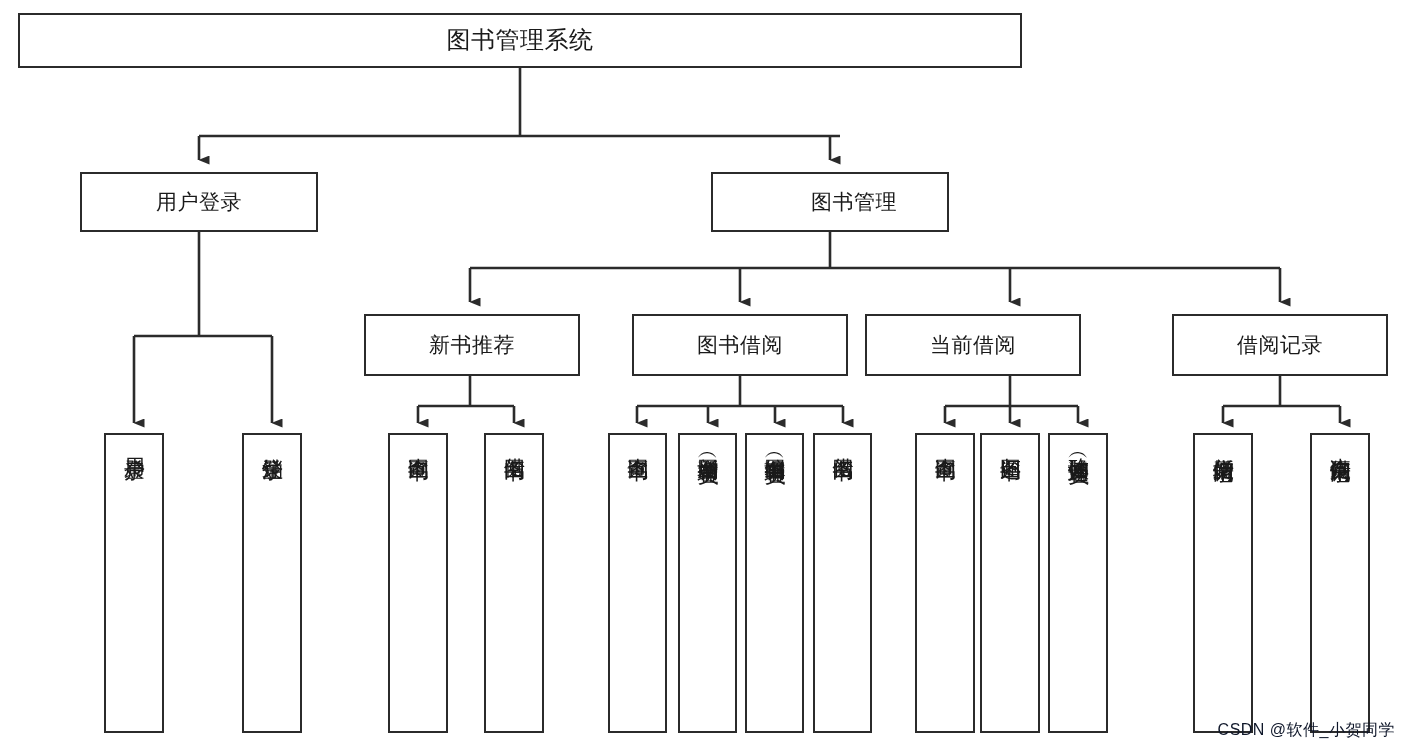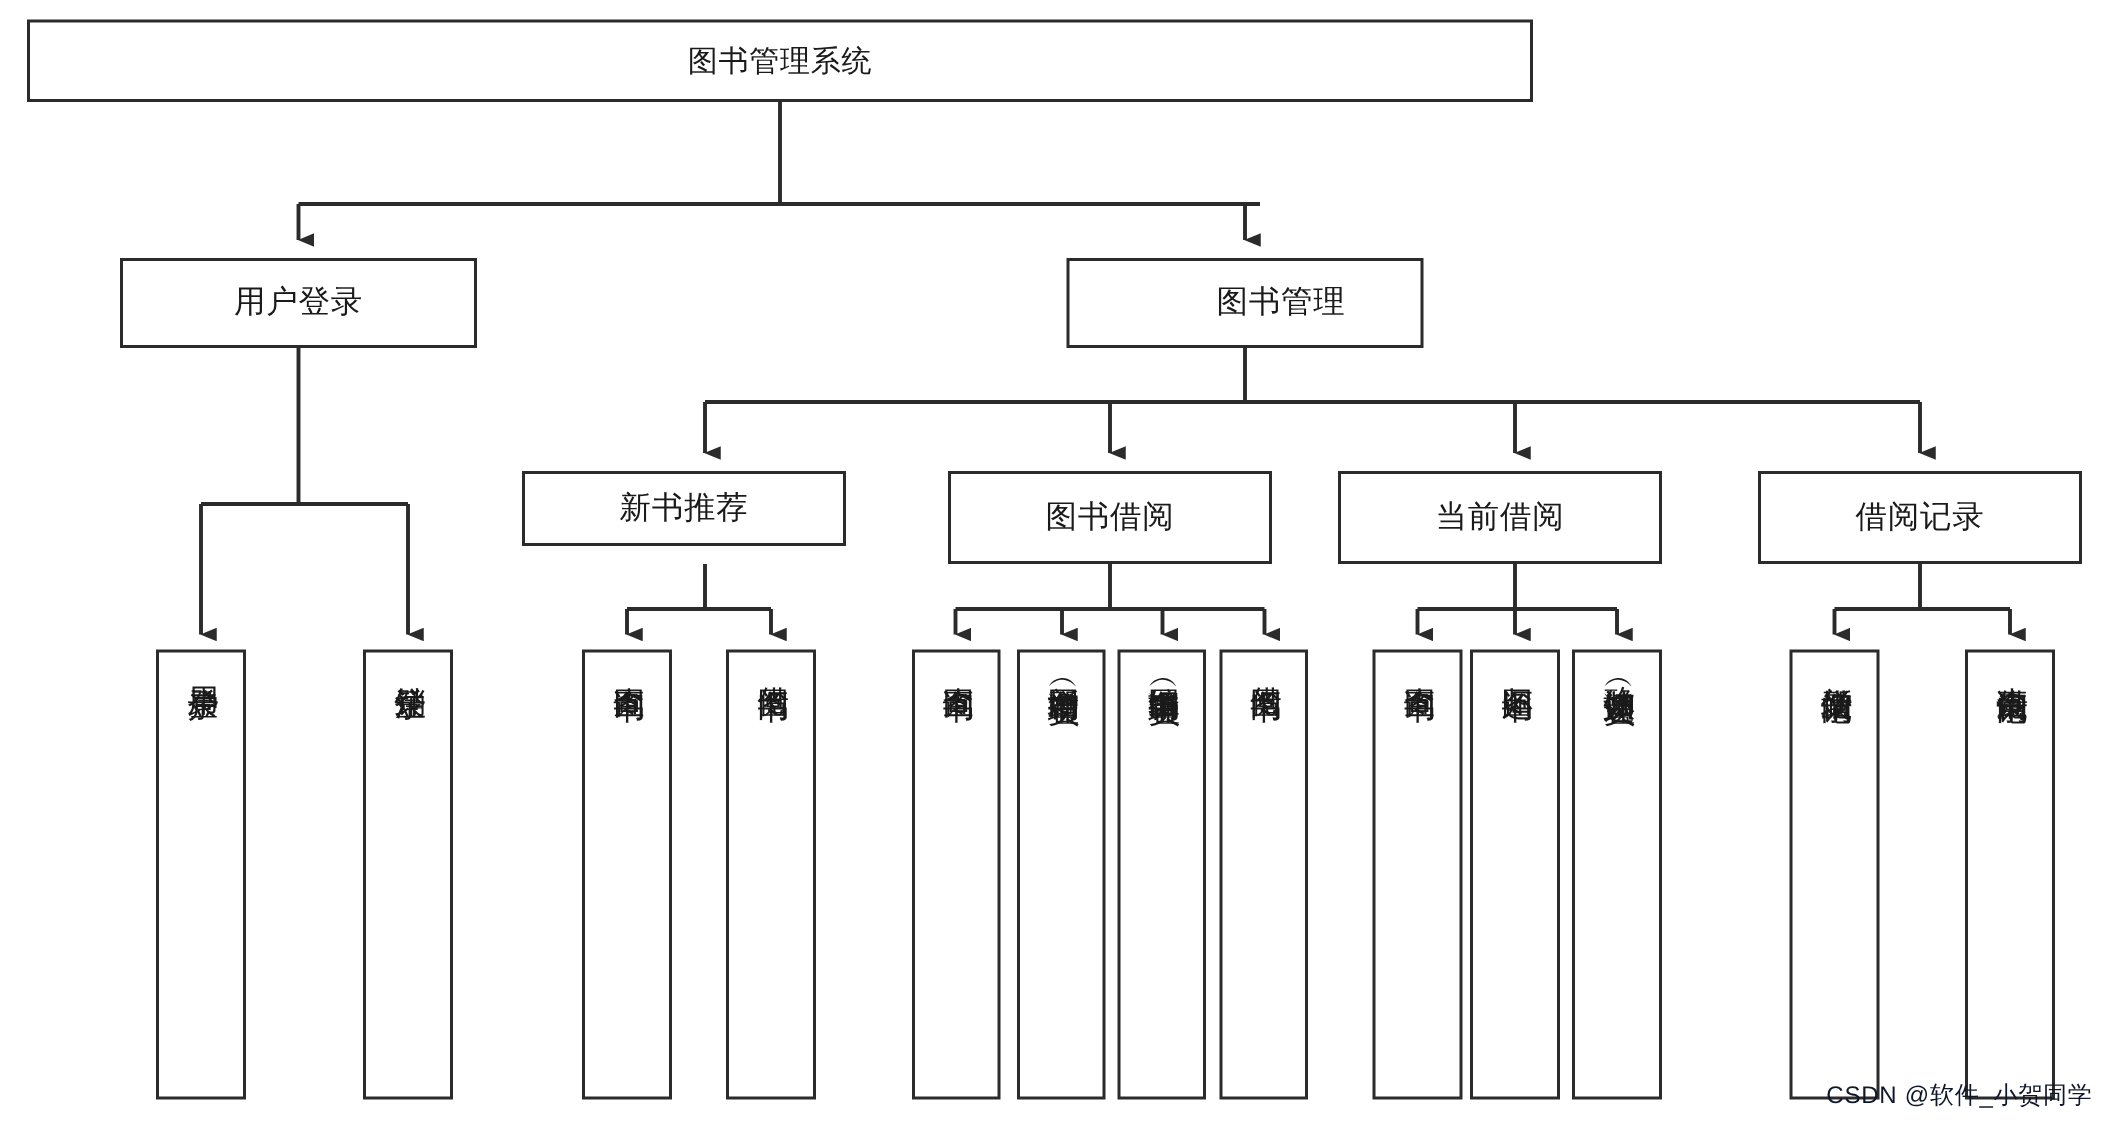--- a/index.html
+++ b/index.html
@@ -37,21 +37,21 @@
     justify-content: center;
     color: #1a1a1a;
   }
   .node-label-h {
     font-size: 21px;
     line-height: 1.1;
     letter-spacing: 0.5px;
     white-space: nowrap;
     text-align: center;
   }
-  .node-box.root .node-label-h { font-size: 20px; }
+  .node-box.root .node-label-h { font-size: 24px; }
   .node-box.vert {
     align-items: flex-start;
     justify-content: center;
     padding-top: 6px;
   }
   .node-label-v {
     writing-mode: vertical-rl;
     text-orientation: upright;
     font-size: 21px;
     line-height: 1.28;
@@ -132,27 +132,27 @@
     <span class="node-label-h">图书管理系统</span>
   </div>
 
   <div class="node-box" style="left:80px; top:172px; width:238px; height:60px;">
     <span class="node-label-h">用户登录</span>
   </div>
   <div class="node-box" style="left:711px; top:172px; width:238px; height:60px;padding-left:48px;">
     <span class="node-label-h">图书管理</span>
   </div>
 
-  <div class="node-box" style="left:348px; top:314px; width:216px; height:50px;">
+  <div class="node-box" style="left:364px; top:314px; width:216px; height:62px;">
     <span class="node-label-h">新书推荐</span>
   </div>
   <div class="node-box" style="left:632px; top:314px; width:216px; height:62px;align-items:center;">
     <span class="node-label-h">图书借阅</span>
   </div>
-  <div class="node-box" style="left:892px; top:314px; width:216px; height:62px;">
+  <div class="node-box" style="left:865px; top:314px; width:216px; height:62px;">
     <span class="node-label-h">当前借阅</span>
   </div>
   <div class="node-box" style="left:1172px; top:314px; width:216px; height:62px;">
     <span class="node-label-h">借阅记录</span>
   </div>
 
   <div class="node-box vert" style="left:104px; top:433px; width:60px; height:300px;">
     <span class="node-label-v">用户登录</span>
   </div>
   <div class="node-box vert" style="left:242px; top:433px; width:60px; height:300px;">

